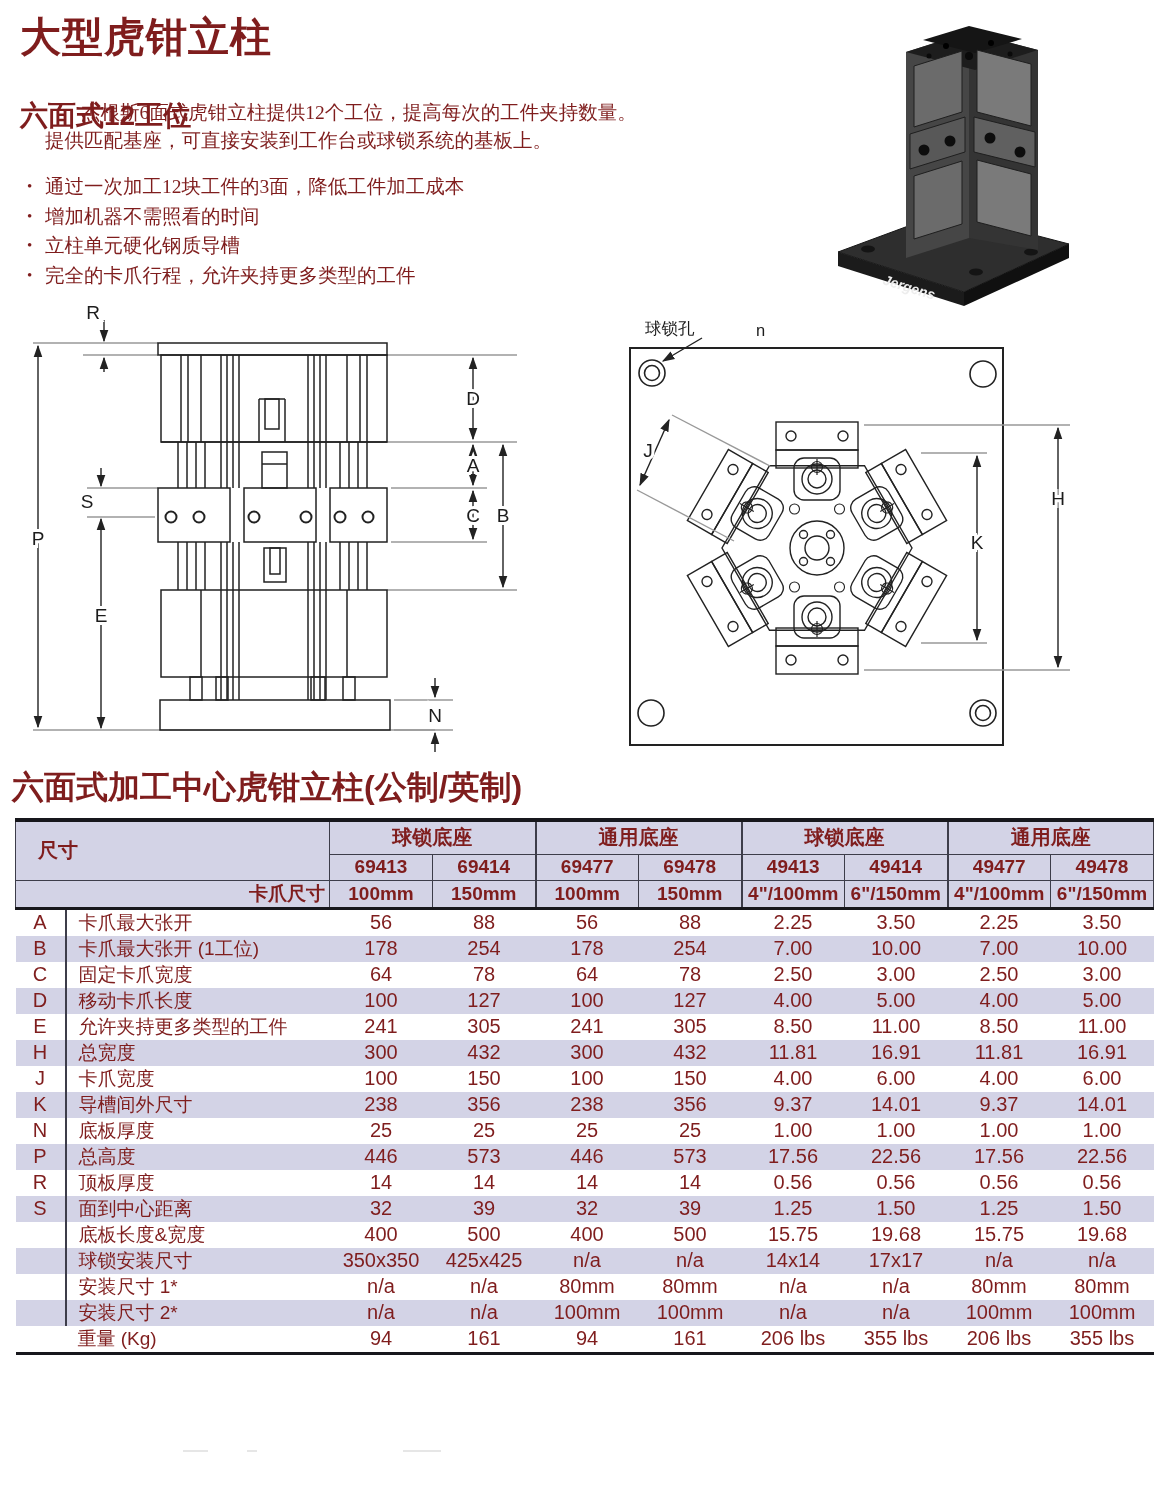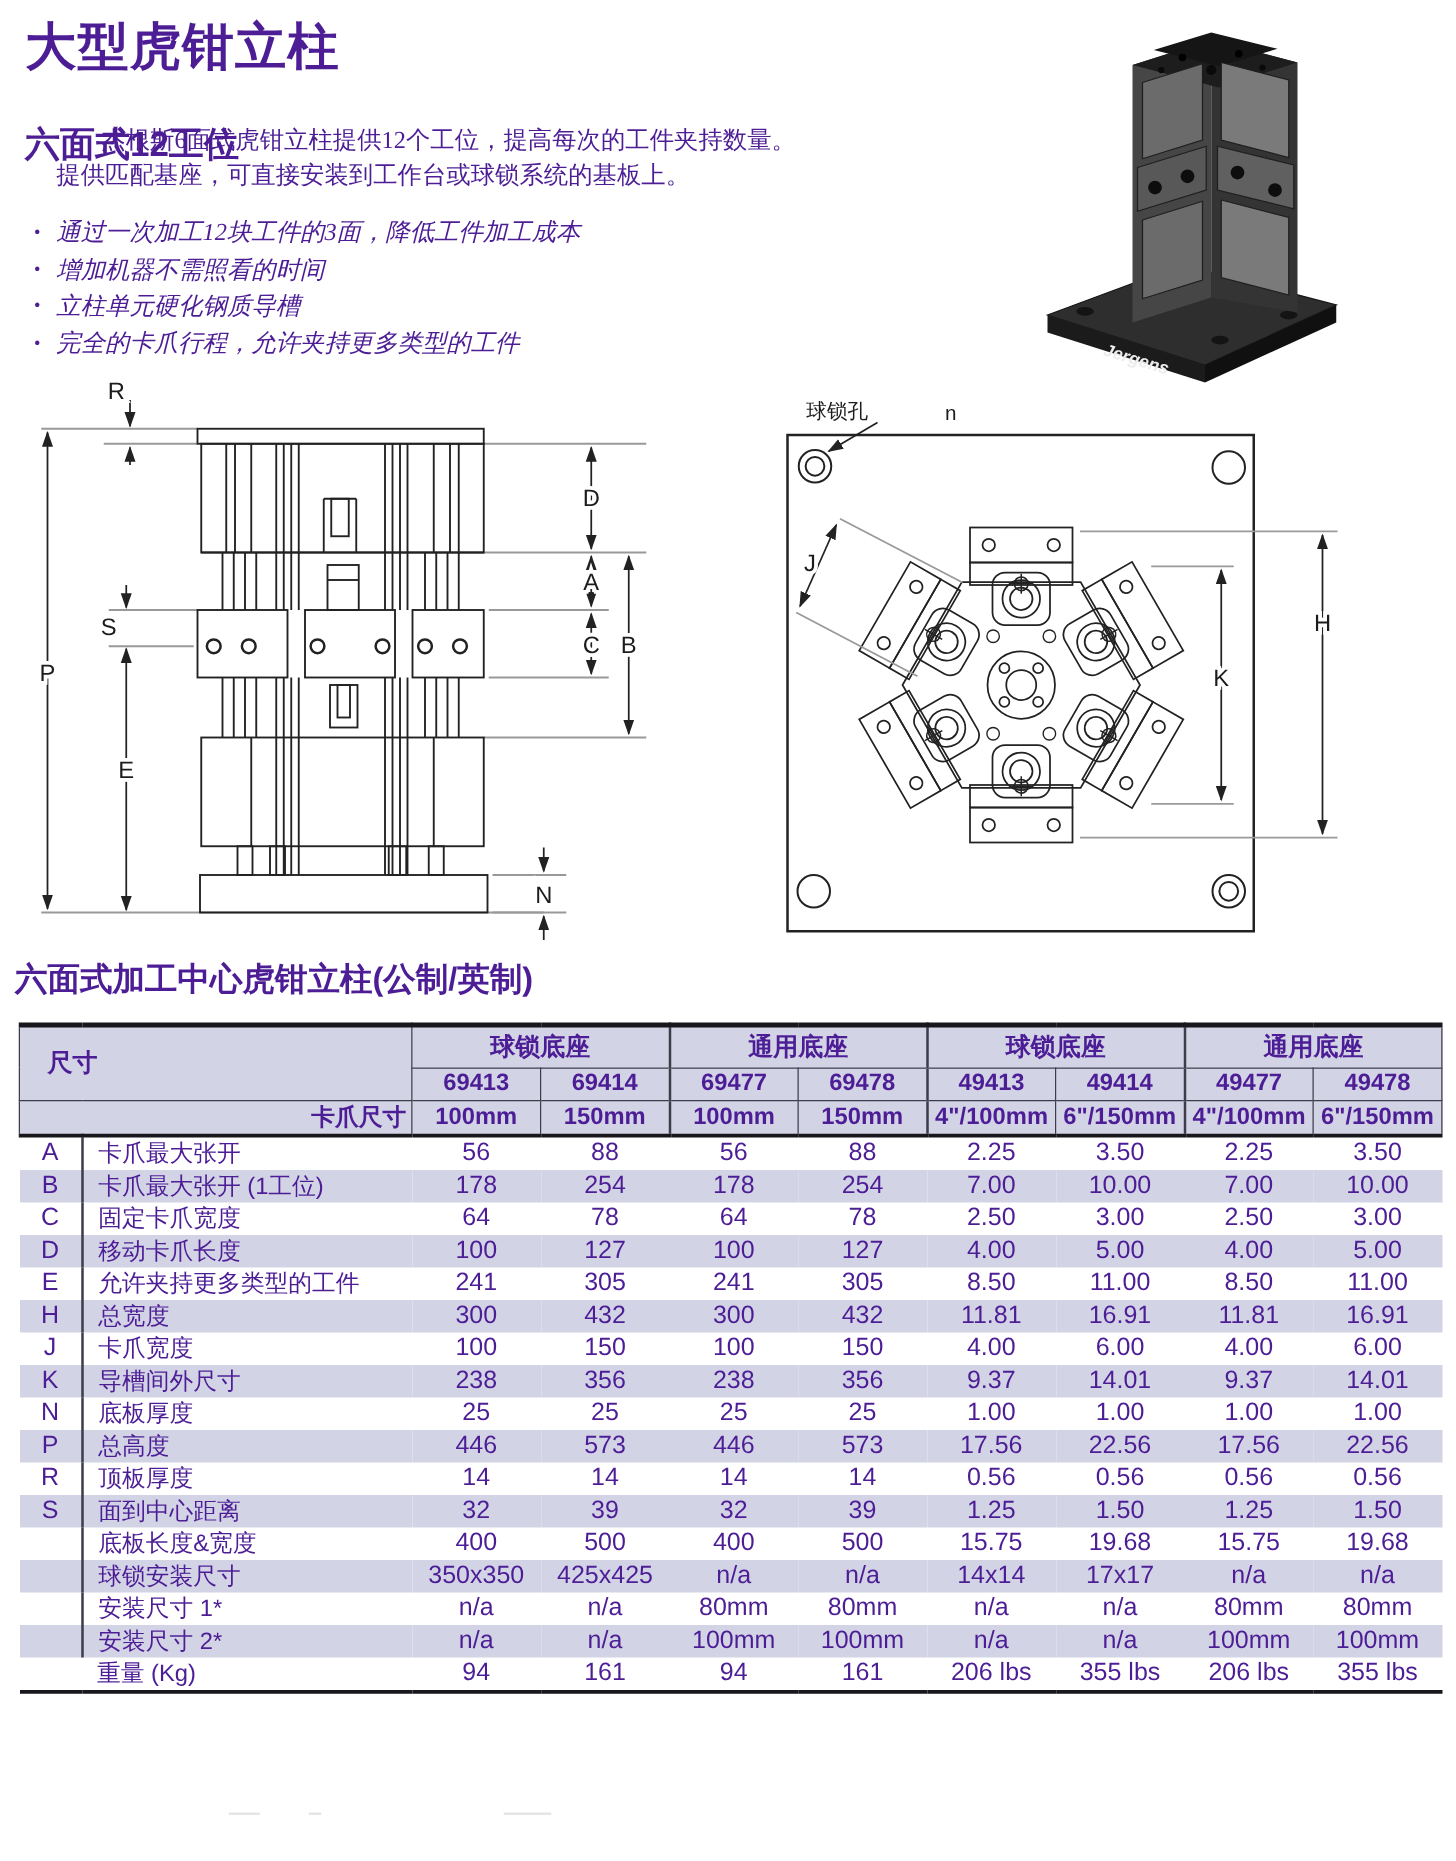--- a/index.html
+++ b/index.html
@@ -1,40 +1,40 @@
 <!DOCTYPE html>
 <html><head>
 <meta charset="utf-8">
 <style>
   * { margin:0; padding:0; box-sizing:border-box; }
   body { background:#888; }
   .page {
     position:relative; width:1165px; height:1489px; margin:0 auto;
     background:#ffffff; overflow:hidden;
-    font-family:"Liberation Sans", sans-serif; color:#4c1d95;
+    font-family:"Liberation Sans", sans-serif; color:#7f1d1d;
   }
   
   .title    { position:absolute; left:20px; top:10px; font-size:41px; font-weight:bold; letter-spacing:1px; }
   .subtitle { position:absolute; left:20px; top:57px; font-size:28px; font-weight:bold;margin-top:40px; }
   .intro    { position:absolute; left:45px; top:99px; width:600px;
               font-family:"Liberation Serif", serif; font-size:19.5px; line-height:28px; }
   .intro .l1 { text-indent:36px; }
   .bullets  { position:absolute; left:27px; top:172px; width:560px; list-style:none;
               font-family:"Liberation Serif", serif; font-size:19.5px; }
-  .bullets li { line-height:29.5px; padding-left:18px; position:relative;font-style:italic; }
+  .bullets li { line-height:29.5px; padding-left:18px; position:relative; }
   .bullets li::before { content:"•"; position:absolute; left:0; top:0; font-size:15px; }
   
   .photo   { position:absolute; left:826px; top:0px; }
   .sideSvg { position:absolute; left:25px;  top:300px; }
   .topSvg  { position:absolute; left:618px; top:305px; }
   svg text { font-family:"Liberation Sans", sans-serif; }
   .dimlbl  { font-size:19px; fill:#1c1c1c; paint-order:stroke; stroke:#ffffff; stroke-width:6px; font-weight:normal; }
   .callout { font-size:16.5px; fill:#1c1c1c; }
   
-  .sectionTitle { position:absolute; left:12px; top:766px; font-size:26px; font-weight:bold; }
+  .sectionTitle { position:absolute; left:12px; top:766px; font-size:32px; font-weight:bold; }
   
   .tableWrap { position:absolute; left:15px; top:818px; width:1138px; }
   table.spec { border-collapse:collapse; table-layout:fixed; width:1138px;
                border-top:4px solid #17171c; border-bottom:3px solid #17171c; }
   table.spec thead th { background:#d3d3e6; border:1px solid #3d3d4a; font-weight:bold; }
   table.spec tr.hdr-group th { height:34px; font-size:20px; }
   table.spec tr.hdr-pn th    { height:26px; font-size:19px; }
   table.spec tr.hdr-size th  { height:27px; font-size:19px; border-bottom:3px solid #17171c; }
   th.gb { border-left-width:2px !important;margin-left:20px; }
   th.th-dim { text-align:left; padding-left:22px; font-weight:normal; font-size:21px; vertical-align:middle; }

